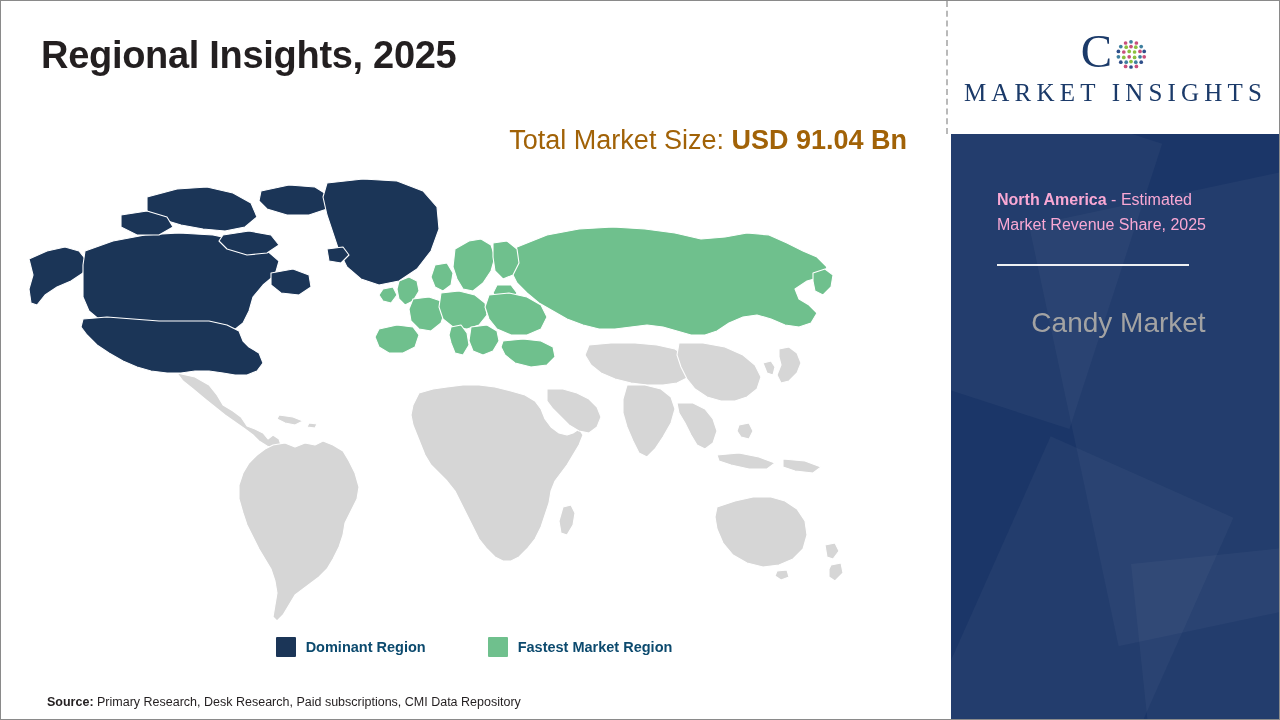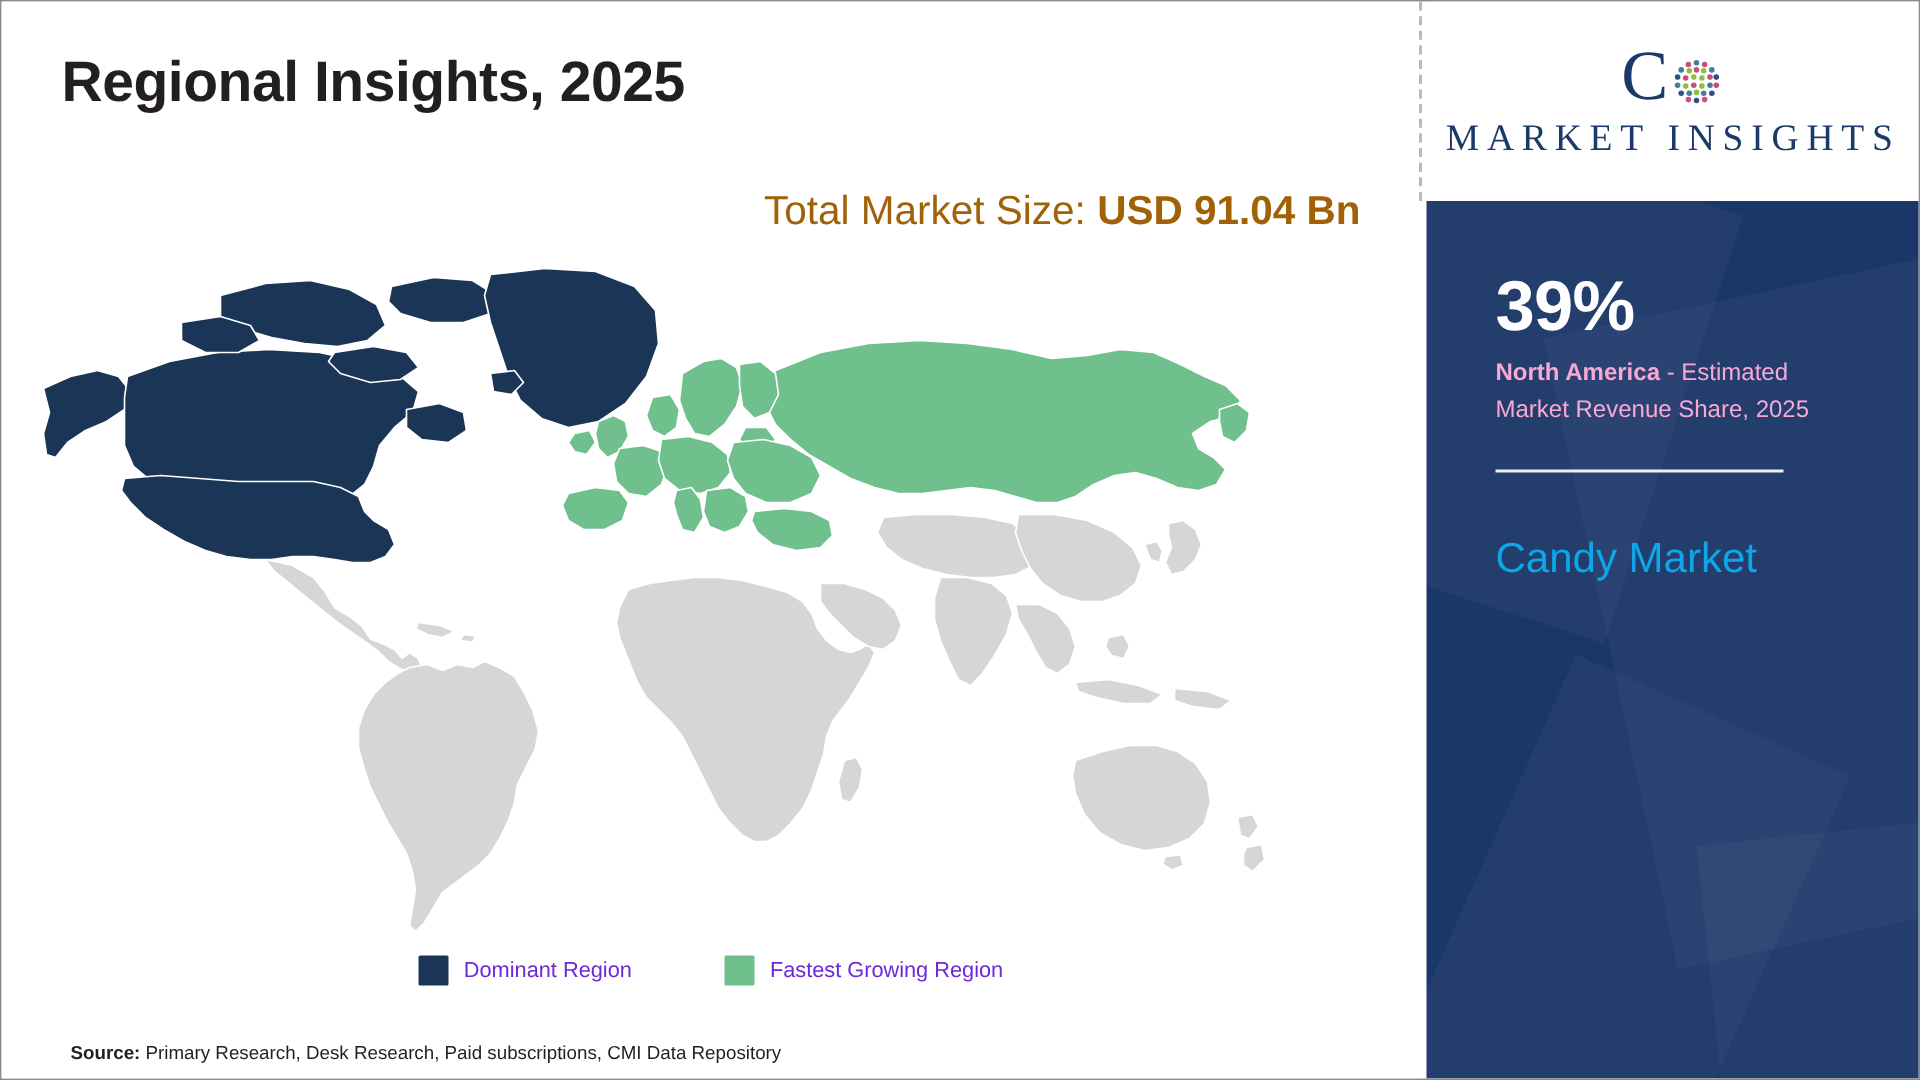--- a/index.html
+++ b/index.html
@@ -40,21 +40,21 @@
   }
   #map-wrap svg{display:block;width:100%;height:100%;}
 
   
   #legend{
     position:absolute;left:40px;top:636px;width:866px;
     display:flex;justify-content:center;align-items:center;gap:62px;
   }
   .legend-item{display:flex;align-items:center;gap:10px;}
   .legend-swatch{width:20px;height:20px;display:block;border-radius:1px;}
-  .legend-label{font-size:14.5px;font-weight:normal;color:#6d28d9;white-space:nowrap;}
+  .legend-label{font-size:14.5px;font-weight:bold;color:#0c4a6e;white-space:nowrap;}
 
   
   #source-note{
     position:absolute;left:46px;top:694px;
     font-size:12.5px;color:#231f20;white-space:nowrap;
   }
   #source-note .src-lab{font-weight:bold;}
 
   
   #v-dash{
@@ -108,22 +108,23 @@
   }
   #share-desc{
     margin-top:9px;font-size:16px;color:#f9a8d4;line-height:1.55;
     max-width:262px;
   }
   #share-desc .region{font-weight:bold;}
   #panel-divider{
     margin-top:26px;width:192px;height:2px;background:#ffffff;opacity:0.92;
   }
   #market-name{
-    margin-top:40px;font-size:28px;color:#0ea5e9;font-weight:400;
+    margin-top:40px;font-size:28px;color:#a3a3a3;font-weight:400;
     line-height:1.2;
+    text-align:center;
   }
 </style>
 </head>
 <body>
 
 <div id="slide">
 
   <div id="left-pane">
 
     <div id="page-title">Regional Insights, 2025</div>
@@ -231,21 +232,21 @@
       </svg>
     </div>
 
     <div id="legend">
       <div class="legend-item">
         <span class="legend-swatch" style="background:#1b3557;"></span>
         <span class="legend-label">Dominant Region</span>
       </div>
       <div class="legend-item">
         <span class="legend-swatch" style="background:#6fc08d;"></span>
-        <span class="legend-label">Fastest Growing Region</span>
+        <span class="legend-label">Fastest Market Region</span>
       </div>
     </div>
 
     <div id="source-note">
       <span class="src-lab">Source:</span>
       <span>Primary Research, Desk Research, Paid subscriptions, CMI Data Repository</span>
     </div>
   </div>
 
   <div id="v-dash"></div>
@@ -289,21 +290,20 @@
     <div id="logo-sub">MARKET INSIGHTS</div>
   </div>
 
   <div id="right-panel">
     <div class="bg-shape" id="sh1"></div>
     <div class="bg-shape" id="sh2"></div>
     <div class="bg-shape" id="sh3"></div>
     <div class="bg-shape" id="sh4"></div>
 
     <div id="panel-inner">
-      <div id="share-value">39%</div>
       <div id="share-desc">
         <span class="region">North America</span><span> - Estimated Market Revenue Share, 2025</span>
       </div>
       <div id="panel-divider"></div>
       <div id="market-name">Candy Market</div>
     </div>
   </div>
 
 </div>
 

